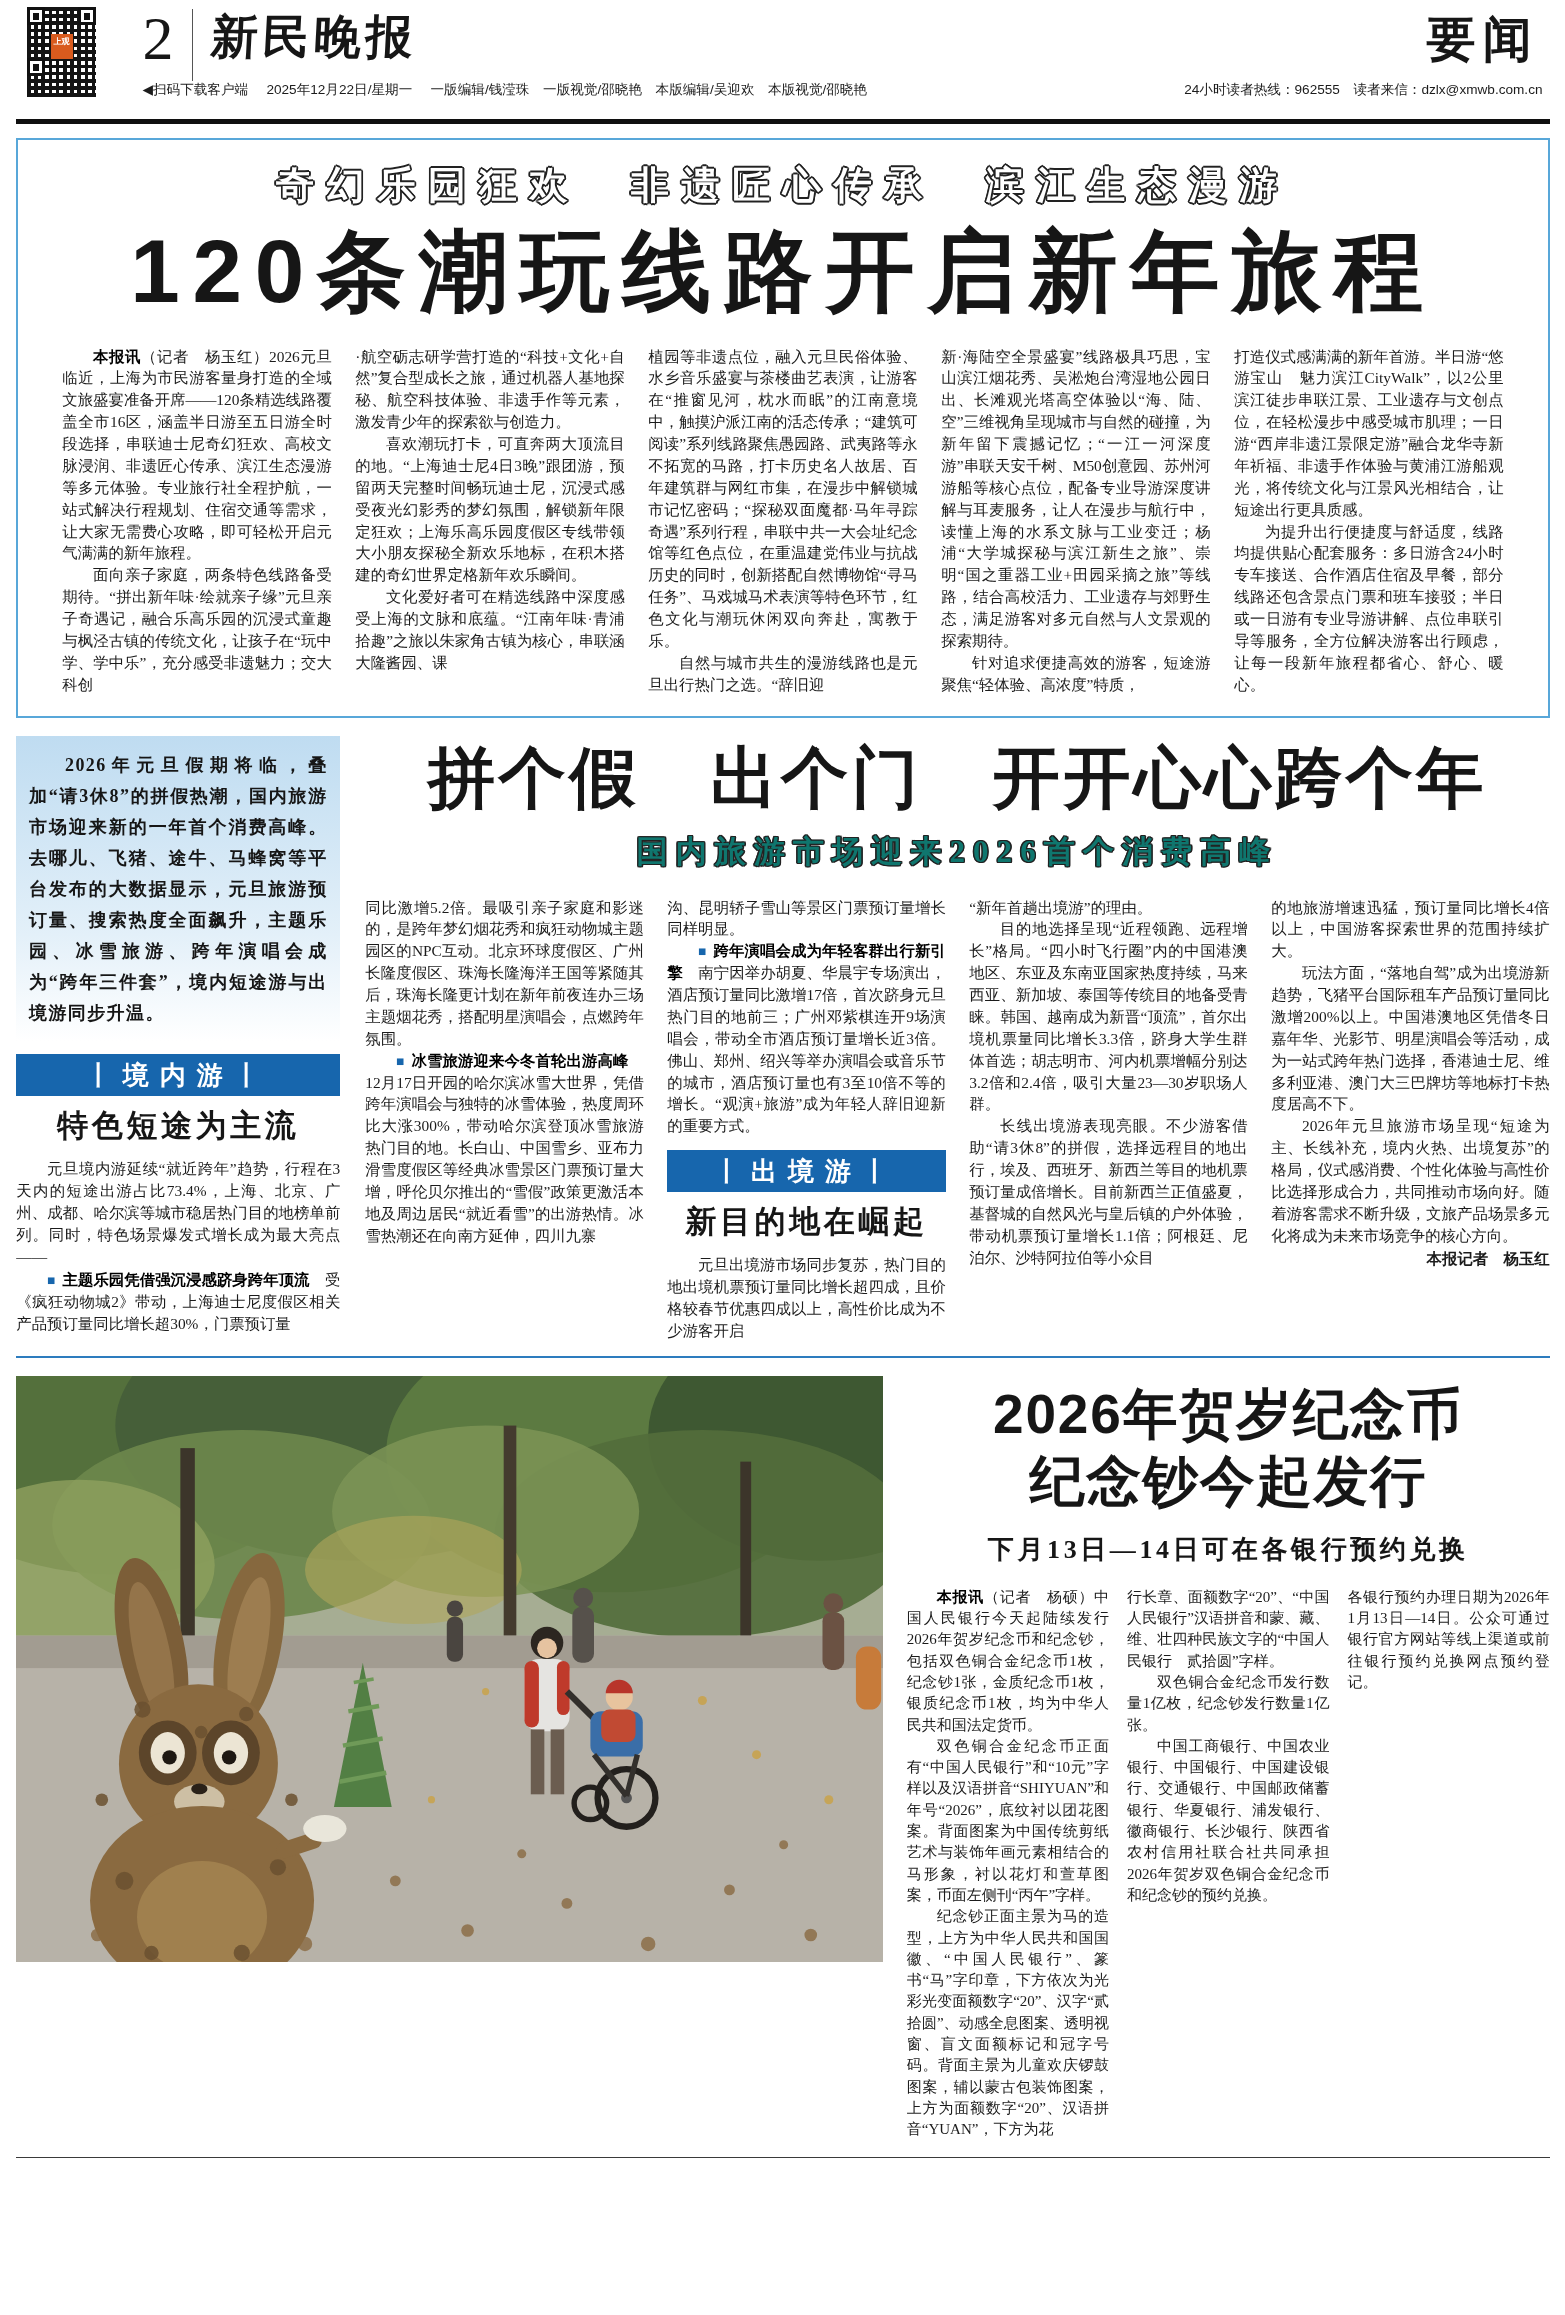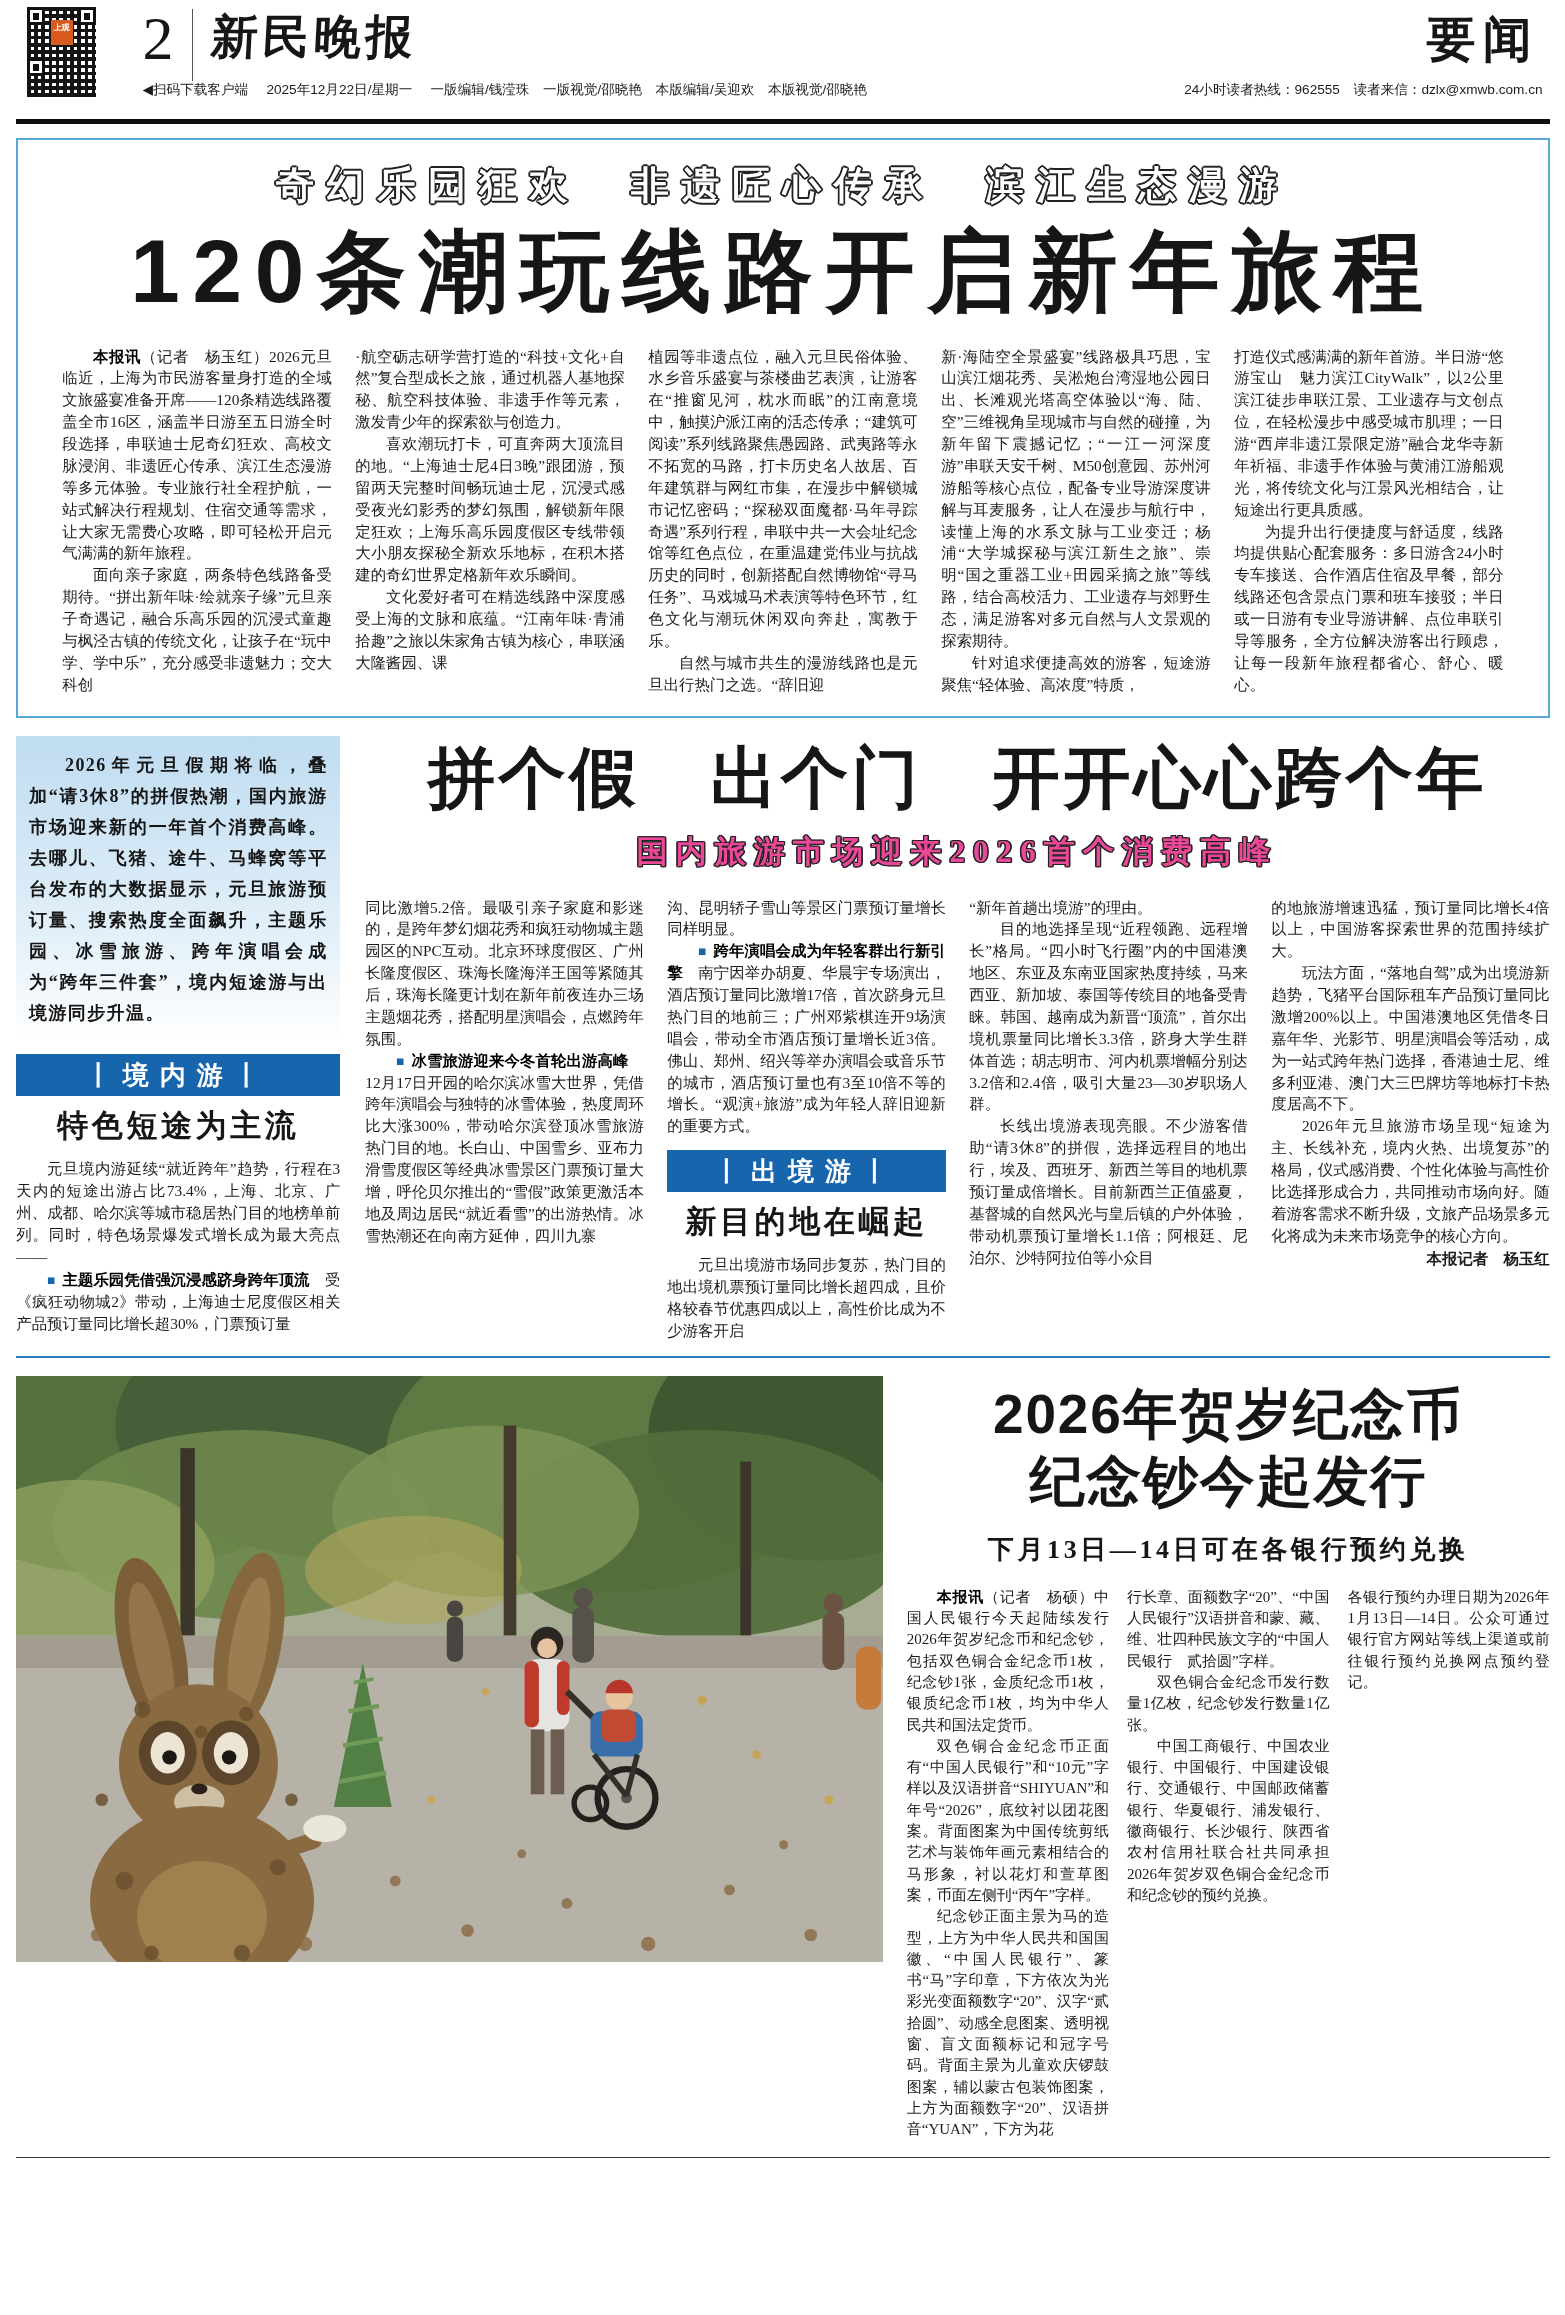--- a/index.html
+++ b/index.html
@@ -20,21 +20,21 @@
   header{position:relative;height:114px;padding:0 23.5px}
   .qr{position:absolute;left:27px;top:7.2px;width:69px;height:90px;background:#fff}
   .qr-noise{position:absolute;inset:0;
     background-image:
       repeating-linear-gradient(0deg,#141414 0 3.6px,transparent 3.6px 7.2px),
       repeating-linear-gradient(90deg,#141414 0 3.6px,#fff 3.6px 7.2px);
   }
   .qr-finder{position:absolute;width:18px;height:18px;border:3.6px solid #111;background:#fff}
   .qr-finder i{position:absolute;inset:2.7px;background:#111}
   .qr-f1{left:0;top:0}.qr-f2{right:0;top:0}.qr-f3{left:0;top:51px}
-  .qr-center{position:absolute;left:23.5px;top:13px;width:22px;height:25px;background:#d95b1e;
+  .qr-center{position:absolute;left:23.5px;top:27px;width:22px;height:25px;background:#d95b1e;
     color:#fff;font-size:8.1px;line-height:1.1;text-align:center;padding-top:3.6px;font-weight:bold}
   .mast-row{display:flex;align-items:flex-start;padding-left:119px;padding-top:7.2px}
   .page-num{font-size:62px;line-height:1;font-weight:400}
   .vline{width:1.8px;height:72px;background:#555;margin:1.8px 18px 0}
   .masthead{font-size:47px;line-height:1.3;font-weight:900;letter-spacing:4.5px;transform:skewX(-3deg)}
   .section-label{margin-left:auto;font-family:"Liberation Sans","DejaVu Sans",sans-serif;
     font-weight:900;font-size:49px;letter-spacing:7.2px;padding-right:3.6px}
   .info-row{display:flex;justify-content:space-between;align-items:center;
     padding-left:119px;margin-top:0;font-family:"Liberation Sans","DejaVu Sans",sans-serif;
     font-size:13.6px;color:#1c1c1c}
@@ -73,21 +73,21 @@
     font-weight:600;text-indent:2em;text-align:justify;
   }
   
   .article2{margin:18px 16.3px 0;padding-bottom:14.5px;border-bottom:2.7px solid var(--rule-blue)}
   .a2-flex{display:flex}
   .a2-left{width:324px;flex:none}
   .a2-left .para{margin-top:1.8px}
   .a2-main{flex:1;margin-left:25px}
   .a2-headline{font-weight:900;font-size:67px;line-height:1.05;text-align:center;letter-spacing:3.6px;margin-top:7.2px}
   .a2-subtitle{
-    text-align:center;font-weight:700;font-size:31px;letter-spacing:8.1px;margin-top:18px;color:#ec4899;
+    text-align:center;font-weight:700;font-size:31px;letter-spacing:8.1px;margin-top:18px;color:#0f766e;
     text-shadow:1.4px 0 #222,-1.4px 0 #222,0 1.4px #222,0 -1.4px #222,
       1.1px 1.1px #222,-1.1px 1.1px #222,1.1px -1.1px #222,-1.1px -1.1px #222;
   }
   .a2-main .cols{margin-top:23.5px}
   
   .bottom{display:flex;margin:18px 16.3px 0}
   .photo-story{width:867px;flex:none}
   .photo-frame{width:867px;height:586px;display:block;background:#9aa98a}
   .cap-title{text-align:center;font-weight:900;font-size:33px;letter-spacing:5.4px;margin:14.5px 0 9px}
   .cap-text{font-size:17px;line-height:1.6;text-align:justify;text-indent:2em;color:#1b1b1b;padding:0 5.4px}

